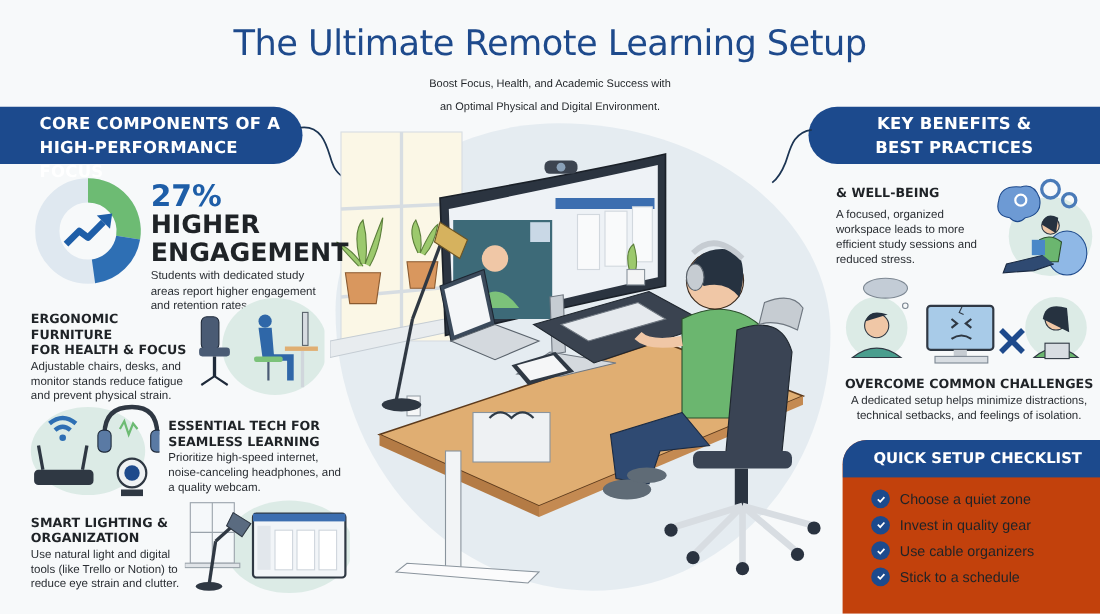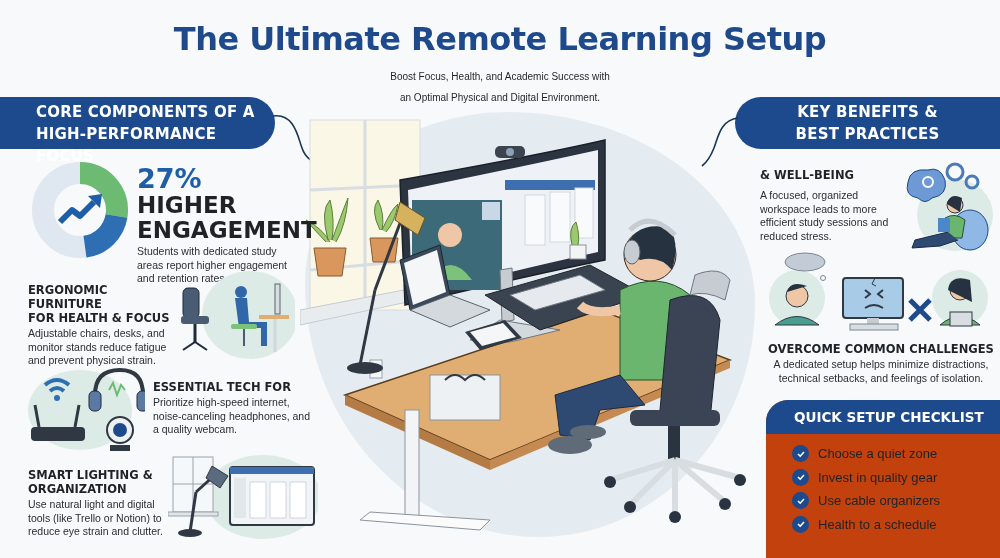--- a/index.html
+++ b/index.html
@@ -8,21 +8,21 @@
     background: #f7f9fa;
     font-family: "Liberation Sans", "DejaVu Sans", sans-serif;
     color: #1f2327;
     position: relative;
   }
   .abs { position: absolute; }
 
   
   .title {
     position: absolute; top: 20px; left: 0; width: 1000px; text-align: center;
-    font-family: "DejaVu Sans", sans-serif; font-weight: bold;
+    font-family: "DejaVu Sans", sans-serif; font-weight: normal;
     font-size: 32px; color: #1e4a8c; letter-spacing: -0.5px;
   }
   .subtitle {
     position: absolute; top: 66px; left: 0; width: 1000px; text-align: center;
     font-size: 10px; line-height: 21px; color: #1f2327;
   }
 
   
   .bar {
     position: absolute; background: #1c4a8d; color: #fff;
@@ -225,20 +225,21 @@
   <path d="M70,30 Q70,5 95,5 Q118,5 118,30" stroke="#2f3843" stroke-width="4" fill="none"></path>
   <rect x="64" y="26" width="12" height="20" rx="5" fill="#5a7aa4" stroke="#1f2a3a"></rect>
   <rect x="112" y="26" width="12" height="20" rx="5" fill="#5a7aa4" stroke="#1f2a3a"></rect>
   <polyline points="84,25 88,18 92,30 96,20 100,25" stroke="#6dbb73" stroke-width="2" fill="none"></polyline>
   <circle cx="95" cy="65" r="13" fill="#eef1f3" stroke="#2f3843" stroke-width="2"></circle>
   <circle cx="95" cy="65" r="7" fill="#1e4a8c"></circle>
   <rect x="85" y="80" width="20" height="6" fill="#2f3843"></rect>
 </svg>
 <div class="abs" style="left:153px;top:380px;width:160px">
   <div class="feat-head">ESSENTIAL TECH FOR</div>
+  <div class="feat-head">SEAMLESS LEARNING</div>
   <div class="feat-body">Prioritize high-speed internet, noise-canceling headphones, and a quality webcam.</div>
 </div>
 
 <div class="abs" style="left:28px;top:468px;width:150px">
   <div class="feat-head">SMART LIGHTING &amp;</div>
   <div class="feat-head">ORGANIZATION</div>
   <div class="feat-body">Use natural light and digital tools (like Trello or Notion) to reduce eye strain and clutter.</div>
 </div>
 <svg class="abs" style="left:168px;top:452px" width="150" height="90" viewBox="0 0 150 90">
   <ellipse cx="95" cy="45" rx="58" ry="42" fill="#dcebe6"></ellipse>
@@ -327,16 +328,16 @@
           </svg>
         </span>
       <span>Use cable organizers</span>
     </li>
     <li>
       <span class="check-dot">
           <svg width="10" height="10" viewBox="0 0 10 10">
             <polyline points="2,5 4.2,7.2 8,3" stroke="#fff" stroke-width="1.6" fill="none"></polyline>
           </svg>
         </span>
-      <span>Health to a schedule</span>
+      <span>Stick to a schedule</span>
     </li>
   </ul>
 </div>
 
 </body></html>

